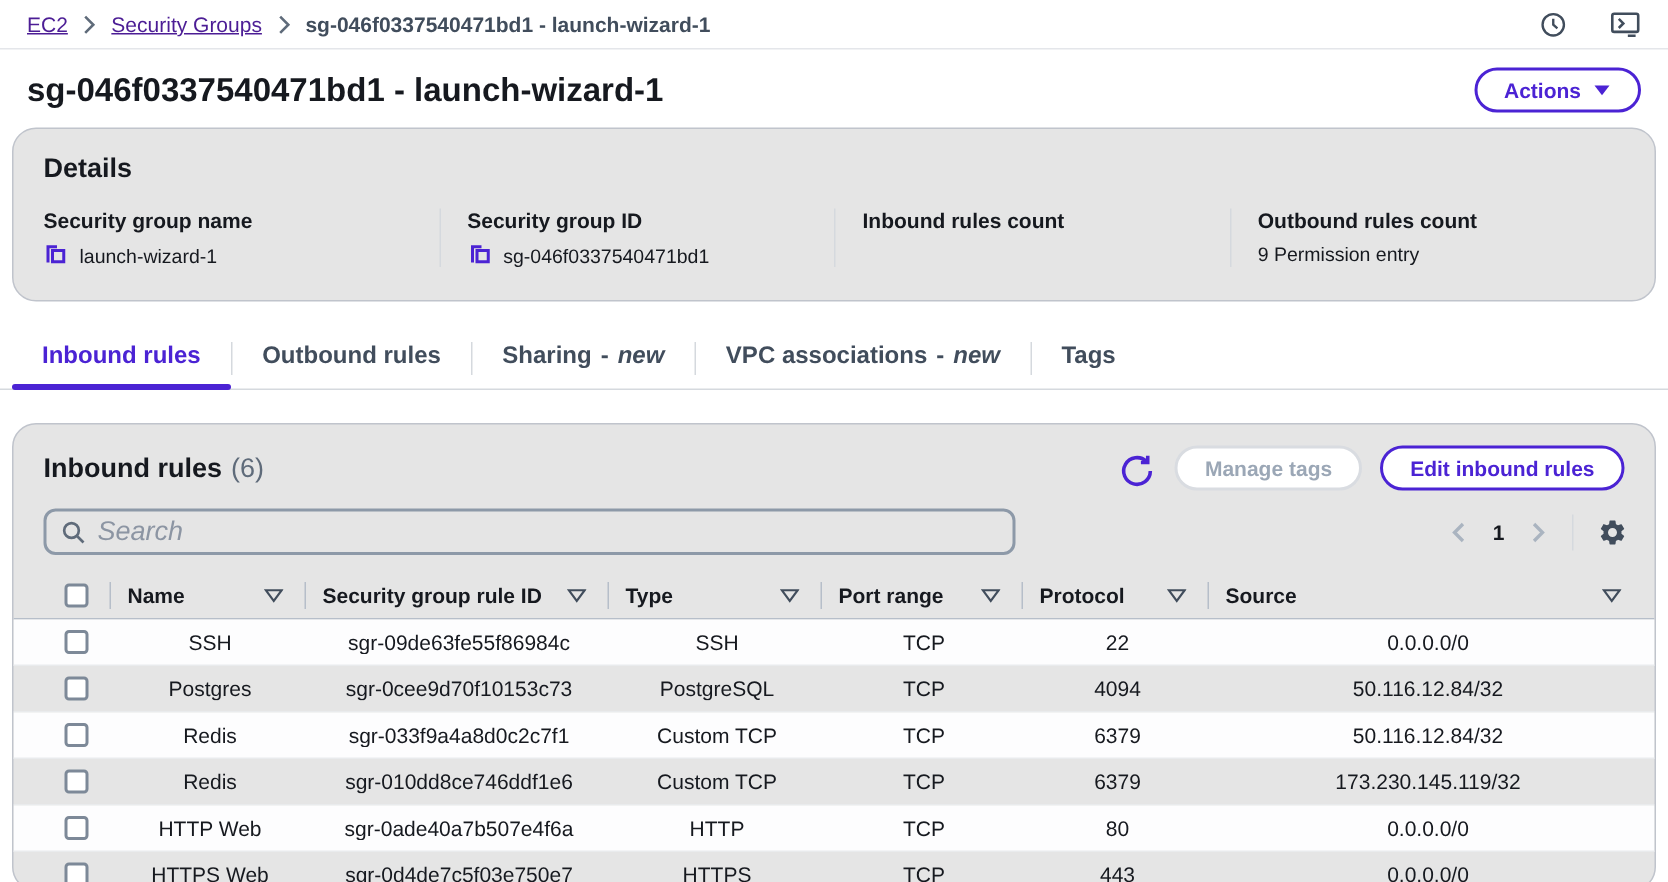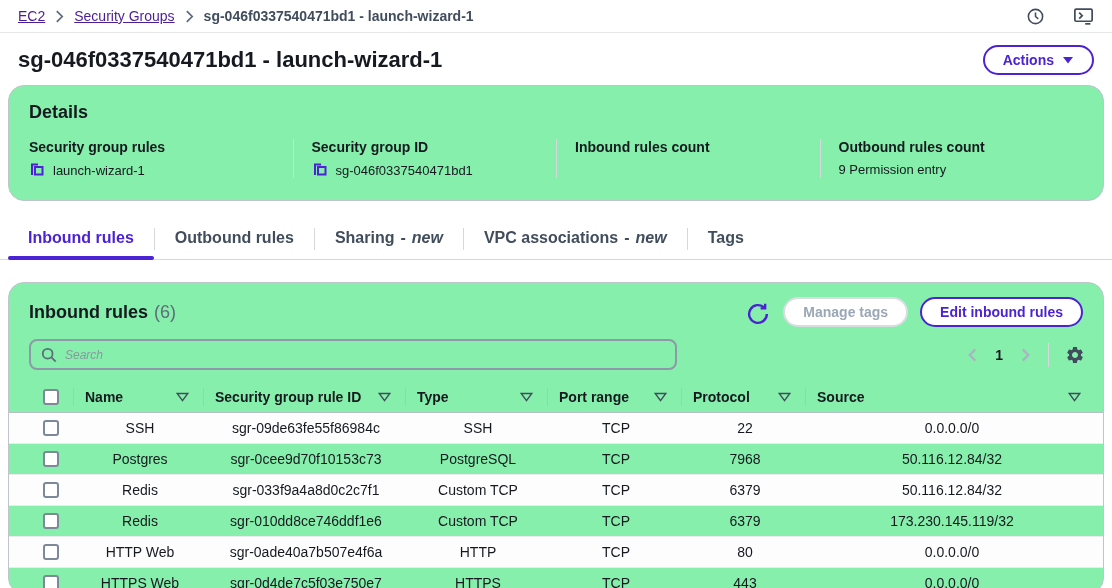--- a/index.html
+++ b/index.html
@@ -20,21 +20,21 @@
   .page-head { display:flex; align-items:center; justify-content:space-between;
                padding:12px 18px 10px 18px; }
   .page-title { font-size:22px; font-weight:700; }
   .pill-btn { display:inline-flex; align-items:center; gap:8px; border:2px solid #4b23d4;
               color:#4b23d4; font-weight:700; font-size:14px; border-radius:20px;
               padding:5px 18px; background:#fff; cursor:pointer;
               font-family:"Liberation Sans", sans-serif; }
   .pill-btn.disabled { border-color:#d9dce1; color:#9ba7b6; cursor:default; }
 
   
-  .card { margin:0 8px; border:1px solid #c0c4cc; border-radius:16px; background:#86efac; }
+  .card { margin:0 8px; border:1px solid #c0c4cc; border-radius:16px; background:#e5e5e5; }
   .details-card { padding:16px 20px 22px 20px; }
   .card-h { font-size:18px; font-weight:700; }
   .details-grid { display:grid; grid-template-columns:repeat(4,1fr); margin-top:16px; }
   .dfield { padding-left:18px; }
   .dfield:first-child { padding-left:0; }
   .dfield + .dfield { border-left:1px solid #d5d9de; }
   .dlabel { font-size:14px; font-weight:700; margin-bottom:7px; }
   .dvalue { font-size:13px; display:flex; align-items:flex-end; gap:8px; color:#16191f; }
   .copy-ic { color:#4b23d4; display:flex; cursor:pointer; }
 
@@ -54,21 +54,21 @@
   .table-card { margin-top:22px; padding-top:14px; overflow:hidden; height:312px; }
   .panel-head { display:flex; align-items:center; justify-content:space-between; padding:0 20px; }
   .panel-title-wrap { display:flex; align-items:baseline; gap:6px; }
   .panel-count { font-size:18px; font-weight:400; color:#5f6b7a; }
   .panel-actions { display:flex; align-items:flex-end; gap:12px; }
   .refresh-btn { border:none; background:none; color:#4b23d4; display:flex; cursor:pointer; }
 
   .toolbar { display:flex; align-items:center; margin-top:12px; padding:0 18px 0 20px; }
   .search-box { width:648px; height:31px; border:2px solid #8d99a8; border-radius:8px;
                 display:flex; align-items:center; gap:8px; padding:0 10px; color:#5f6b7a; }
-  .search-box input { border:none; outline:none; flex:1; font-size:12px; font-style:italic;
+  .search-box input { border:none; outline:none; flex:1; font-size:18px; font-style:italic;
                       color:#414d5c; font-family:"Liberation Sans", sans-serif; background:transparent; }
   .search-box input::placeholder { color:#8c95a3; font-style:italic; }
   .toolbar-right { margin-left:auto; display:flex; align-items:center; gap:10px; }
   .pg-btn { background:none; border:none; color:#aab4c0; display:flex; cursor:pointer; padding:2px; }
   .pg-num { font-size:14px; font-weight:700; color:#16191f; padding:0 6px; }
   .tb-sep { width:1px; height:24px; background:#d5d9de; margin:0 6px; }
   .gear-btn { background:none; border:none; color:#414d5c; display:flex; cursor:pointer; }
 
   
   .grid-row { display:grid; grid-template-columns:44px 130px 202px 142px 134px 124px 1fr;
@@ -131,21 +131,21 @@
           <path d="M1 1h10L6 7.5z"></path>
         </svg>
     </span>
   </button>
 </div>
 
 <div class="card details-card">
   <div class="card-h">Details</div>
   <div class="details-grid">
     <div class="dfield">
-      <div class="dlabel">Security group rules</div>
+      <div class="dlabel">Security group name</div>
       <div class="dvalue">
         <span class="copy-ic">
           <svg width="16" height="16" viewBox="0 0 16 16" fill="none" stroke="currentColor" stroke-width="2">
               <path d="M3 13V2.5h6"></path>
               <rect x="6" y="5" width="7.5" height="7.5"></rect>
             </svg>
         </span>
         <span>launch-wizard-1</span>
       </div>
     </div>
@@ -320,21 +320,21 @@
     </div>
 
     <div class="grid-row trow">
       <div class="cb-cell">
           <span class="checkbox"></span>
         </div>
       <div class="td">Postgres</div>
       <div class="td">sgr-0cee9d70f10153c73</div>
       <div class="td">PostgreSQL</div>
       <div class="td">TCP</div>
-      <div class="td">7968</div>
+      <div class="td">4094</div>
       <div class="td">50.116.12.84/32</div>
     </div>
 
     <div class="grid-row trow">
       <div class="cb-cell">
           <span class="checkbox"></span>
         </div>
       <div class="td">Redis</div>
       <div class="td">sgr-033f9a4a8d0c2c7f1</div>
       <div class="td">Custom TCP</div>

